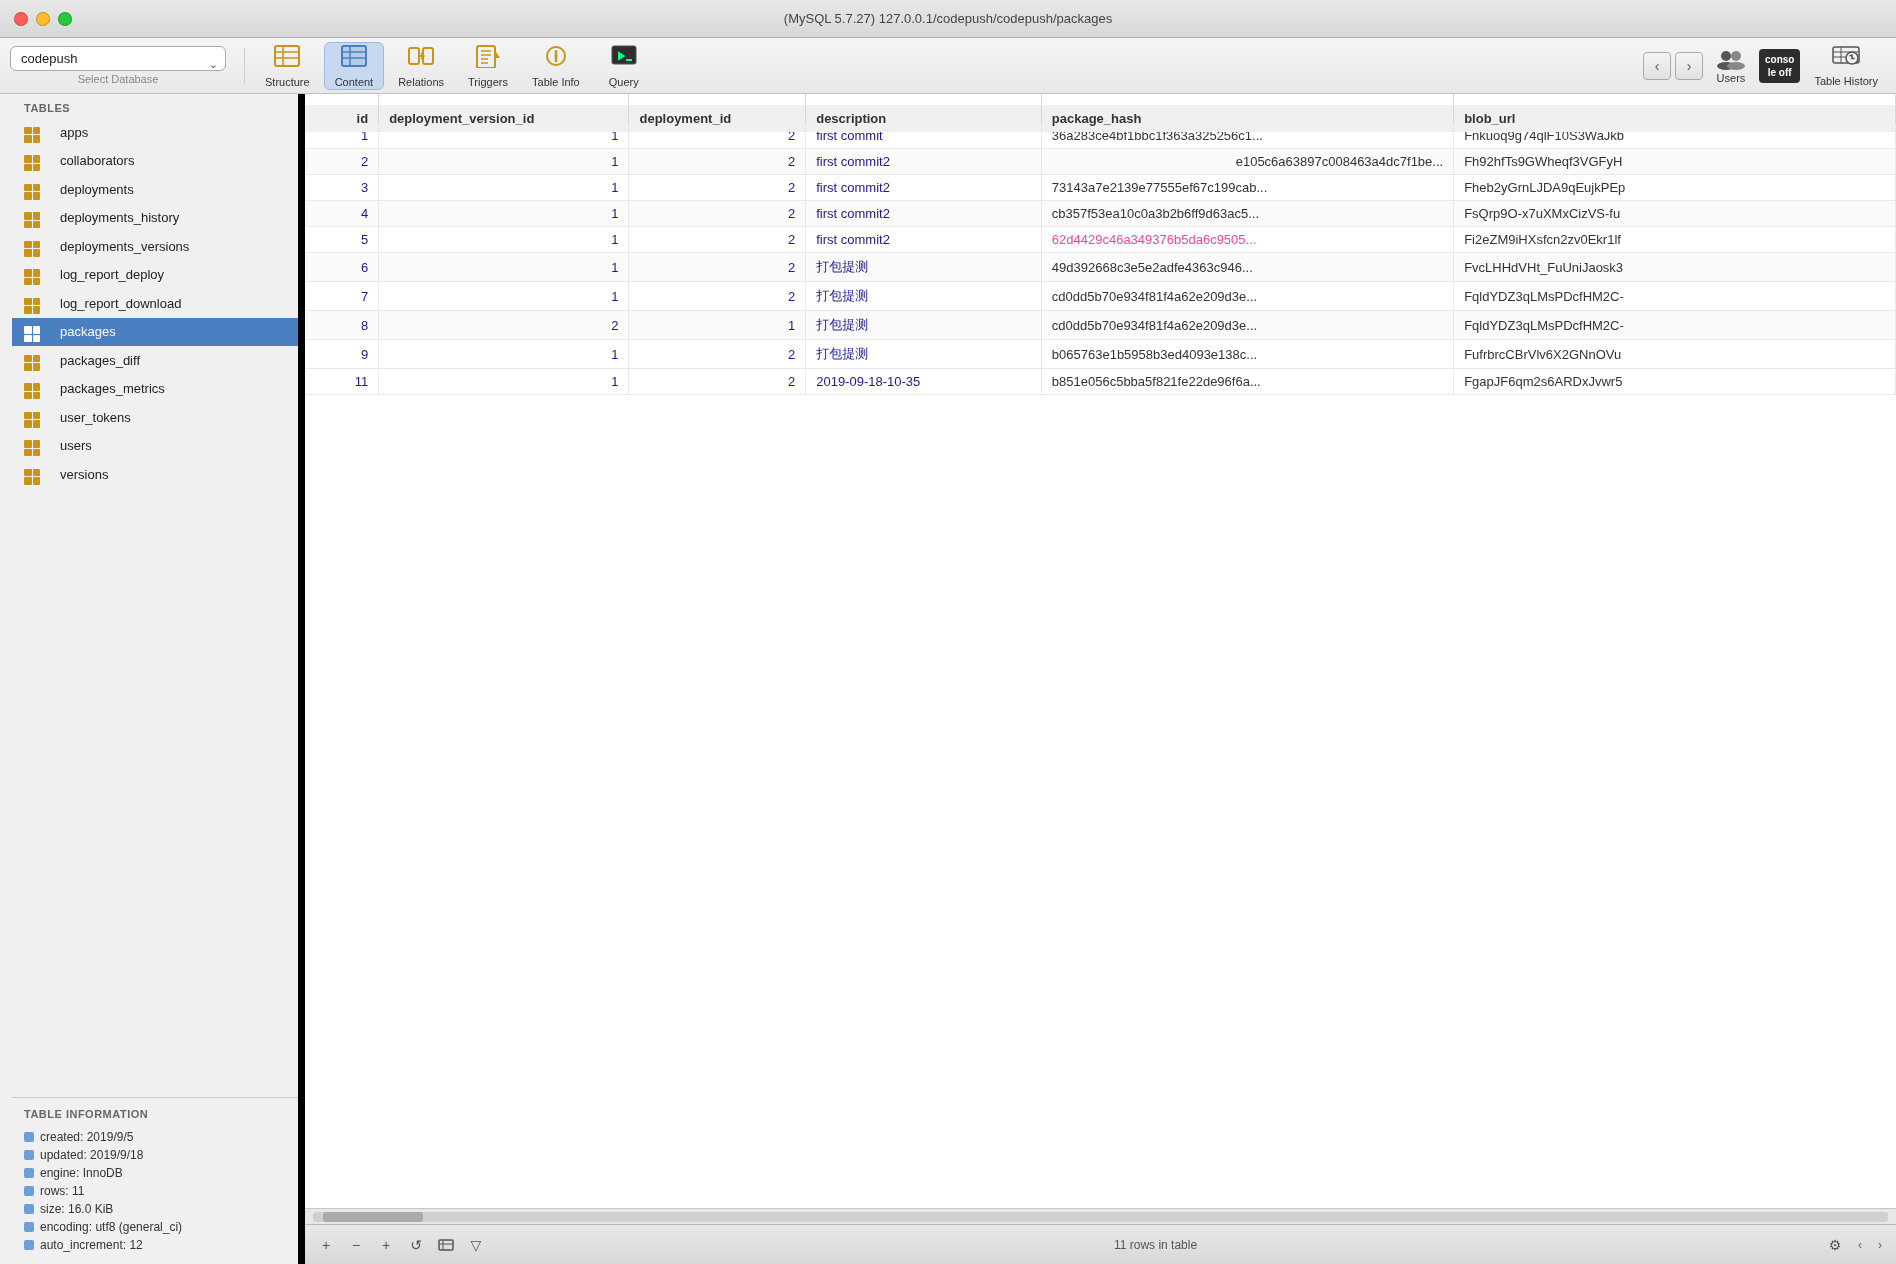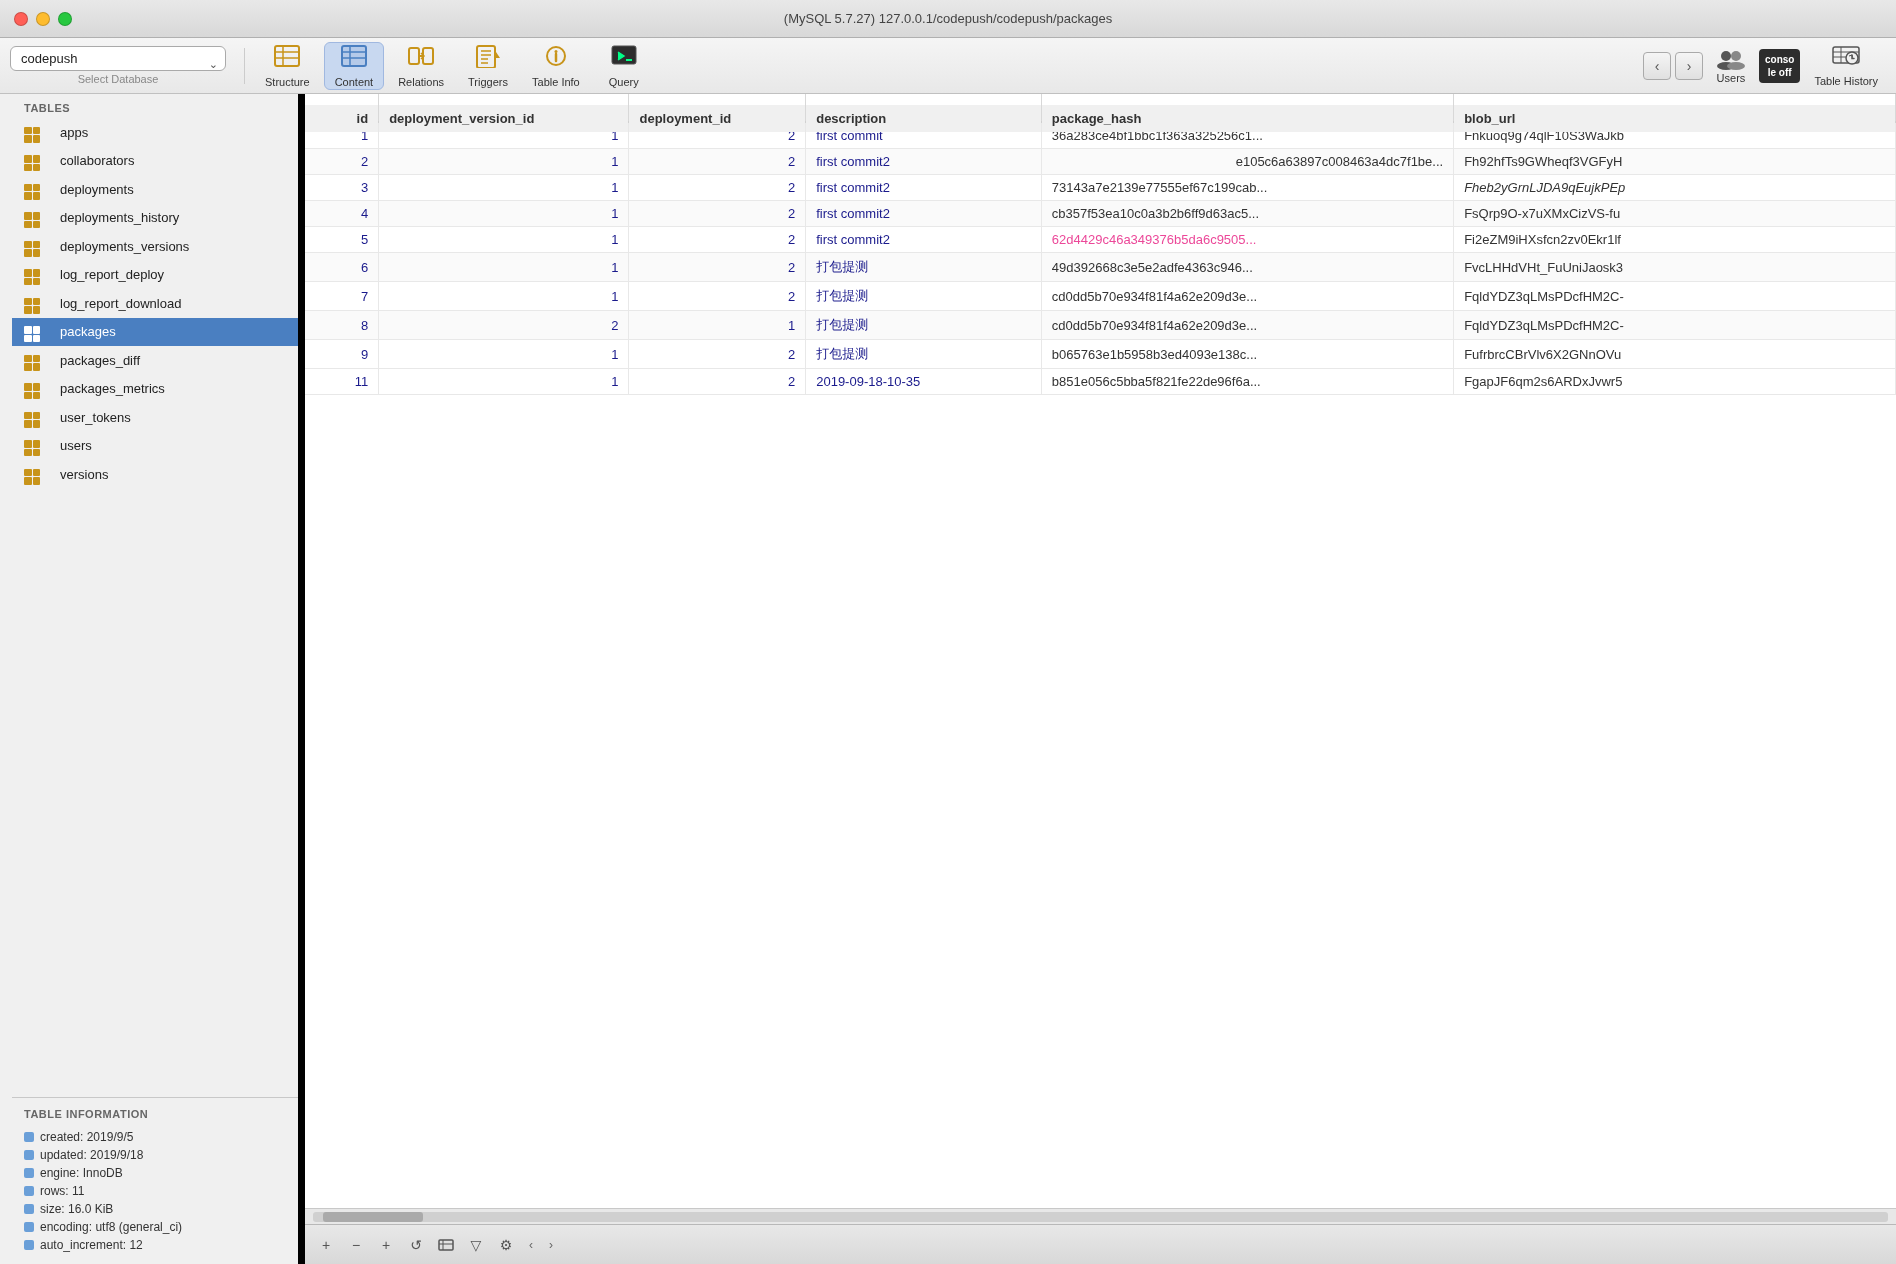--- a/index.html
+++ b/index.html
@@ -655,21 +655,21 @@
               <td style="text-align: left; color: rgb(26, 26, 140);">first commit2</td>
               <td style="text-align: right; color: rgb(51, 51, 51);">e105c6a63897c008463a4dc7f1be...</td>
               <td style="text-align: left; color: rgb(51, 51, 51);">Fh92hfTs9GWheqf3VGFyH</td>
             </tr>
             <tr style="background: white;">
               <td style="text-align: right; color: rgb(26, 26, 140);">3</td>
               <td style="text-align: right; color: rgb(26, 26, 140);">1</td>
               <td style="text-align: right; color: rgb(26, 26, 140);">2</td>
               <td style="text-align: left; color: rgb(26, 26, 140);">first commit2</td>
               <td style="text-align: left; color: rgb(51, 51, 51);">73143a7e2139e77555ef67c199cab...</td>
-              <td style="text-align: left; color: rgb(51, 51, 51); font-style: italic;">Fheb2yGrnLJDA9qEujkPEp</td>
+              <td style="text-align: left; color: rgb(51, 51, 51);">Fheb2yGrnLJDA9qEujkPEp</td>
             </tr>
             <tr style="background: rgb(250, 250, 250);">
               <td style="text-align: right; color: rgb(26, 26, 140);">4</td>
               <td style="text-align: right; color: rgb(26, 26, 140);">1</td>
               <td style="text-align: right; color: rgb(26, 26, 140);">2</td>
               <td style="text-align: left; color: rgb(26, 26, 140);">first commit2</td>
               <td style="text-align: left; color: rgb(51, 51, 51);">cb357f53ea10c0a3b2b6ff9d63ac5...</td>
               <td style="text-align: left; color: rgb(51, 51, 51);">FsQrp9O-x7uXMxCizVS-fu</td>
             </tr>
             <tr style="background: white;">
@@ -739,20 +739,23 @@
         <span class="status-icon-btn" title="Export">
           <svg width="16" height="16" viewBox="0 0 16 16">
             <rect x="1" y="3" width="14" height="10" rx="1" stroke="#555" stroke-width="1.5" fill="none"></rect>
             <line x1="5" y1="3" x2="5" y2="13" stroke="#555" stroke-width="1"></line>
             <line x1="1" y1="7" x2="15" y2="7" stroke="#555" stroke-width="1"></line>
           </svg>
         </span>
         <span class="status-icon-btn" title="Filter">▽</span>
       </div>
 
+      <div class="status-bar-center">
+        <span>11 rows in table</span>
+      </div>
 
       <div class="status-bar-right">
         <span class="status-icon-btn">⚙</span>
         <span class="scroll-nav-btn">‹</span>
         <span class="scroll-nav-btn">›</span>
       </div>
     </div>
   </div>
 </div>
 

